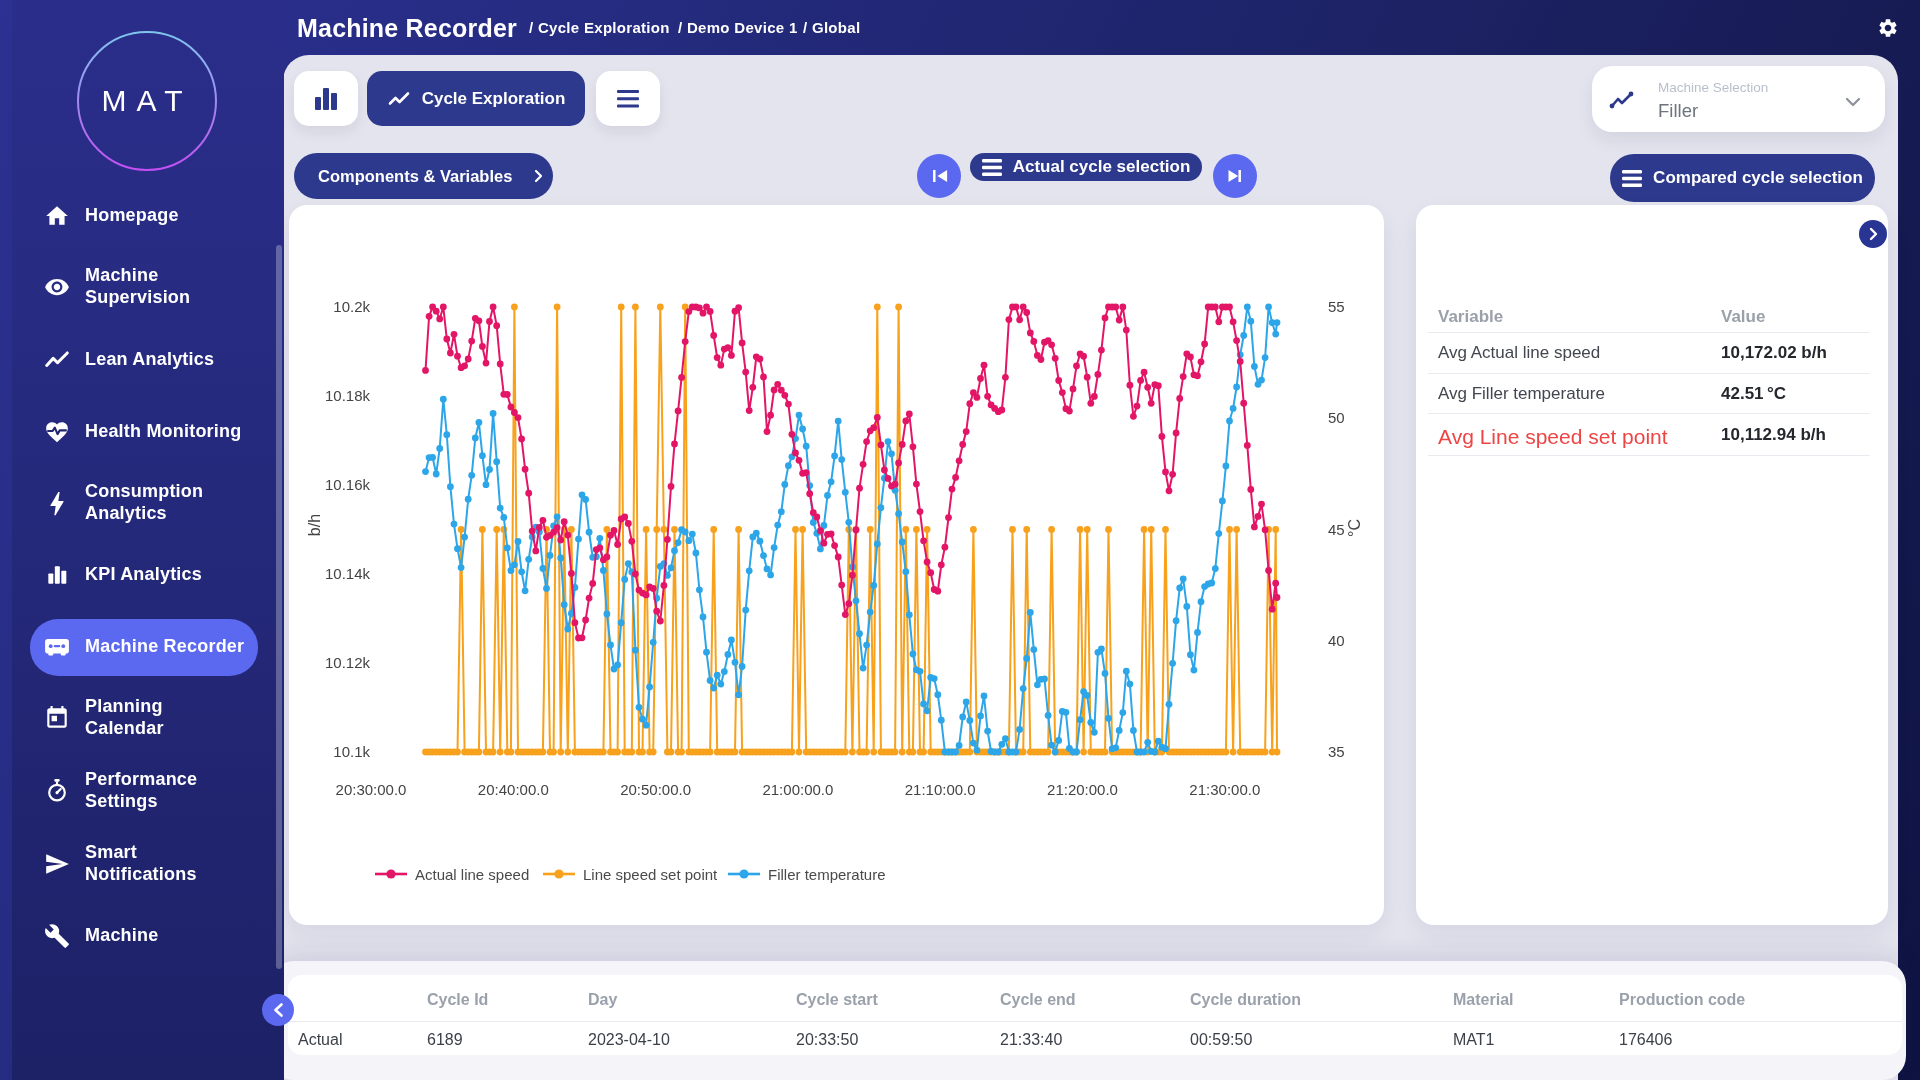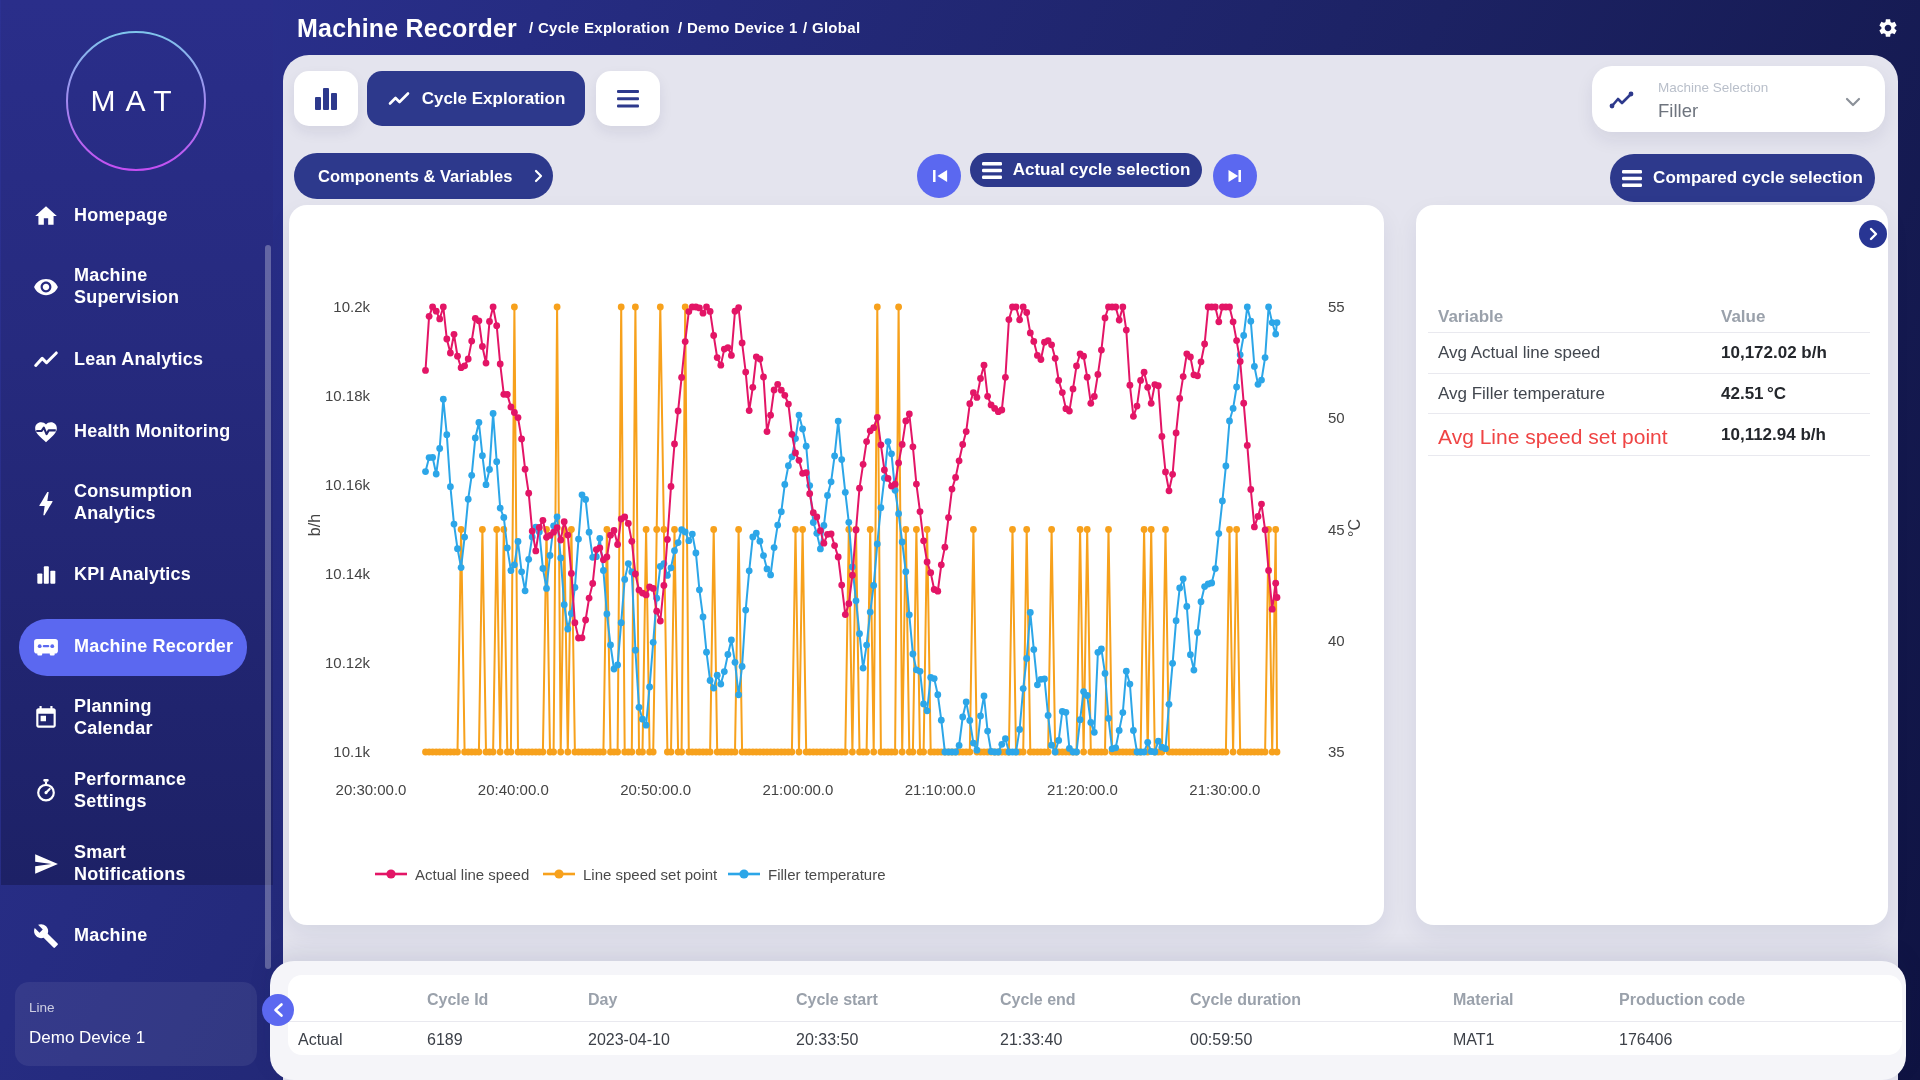--- a/index.html
+++ b/index.html
@@ -12,21 +12,21 @@
   .content { position:absolute; left:283px; top:55px; width:1615px; height:1025px;
     background:#e4e4ee; border-radius:26px 26px 0 0; }
   .card { position:absolute; background:#fff; border-radius:18px;
     box-shadow:0 10px 24px rgba(20,25,80,0.07); }
   .btn-navy { background:#2d398c; color:#fff; font-weight:bold;
     display:flex; align-items:center; justify-content:center; }
   .btn-white { background:#fff; display:flex; align-items:center; justify-content:center;
     box-shadow:0 6px 14px rgba(20,25,80,0.08); }
   .circ { border-radius:50%; background:#5b68f0; display:flex; align-items:center; justify-content:center; }
   
-  .sidebar { position:absolute; left:1px; top:0; width:272px; height:885px;
+  .sidebar { position:absolute; left:12px; top:0; width:272px; height:1080px;
     background:linear-gradient(180deg,#2a2e8a 0%,#262a7e 40%,#1d2166 100%); }
   .nav-ic { position:absolute; left:32px; width:24px; height:24px; }
   .nav-tx { position:absolute; left:73px; color:#fff; font-size:18px; font-weight:bold; line-height:22px; letter-spacing:.2px; }
   .hdr-bc { color:#fff; font-weight:bold; font-size:15px; letter-spacing:.3px; }
   .seph { position:absolute; height:1px; background:#e9e9ef; }
   .th { color:#9aa1ab; font-weight:bold; }
 </style>
 </head>
 <body>
 <div class="page">
@@ -75,21 +75,21 @@
     <span>Components &amp; Variables</span>
     <svg style="margin-left:22px;" width="9" height="14" viewBox="0 0 9 14">
         <polyline points="2,2 7,7 2,12" fill="none" stroke="#fff" stroke-width="2.2" stroke-linecap="round" stroke-linejoin="round"></polyline>
       </svg>
   </div>
   <div class="circ abs" style="left:917px;top:154px;width:44px;height:44px;">
     <svg width="26" height="26" viewBox="0 0 24 24" fill="#fff">
         <path d="M6.5 6.5h2.3V17.5H6.5zm4.1 5.5l8.9 5.5v-11z"></path>
       </svg>
   </div>
-  <div class="btn-navy abs" style="left:970px;top:153px;width:232px;height:34px;border-radius:23px;font-size:17px;gap:11px;">
+  <div class="btn-navy abs" style="left:970px;top:153px;width:232px;height:28px;border-radius:23px;font-size:17px;gap:11px;">
     <svg width="20" height="17" viewBox="0 0 20 17">
         <g fill="#fff">
       <rect x="0" y="0" width="20" height="3.4" rx="1.2"></rect>
       <rect x="0" y="6.8" width="20" height="3.4" rx="1.2"></rect>
       <rect x="0" y="13.6" width="20" height="3.4" rx="1.2"></rect>
         </g>
       </svg>
     <span>Actual cycle selection</span>
   </div>
   <div class="circ abs" style="left:1213px;top:154px;width:44px;height:44px;">
@@ -268,24 +268,20 @@
     <div class="nav-tx abs" style="top:768px;">Performance<br>Settings</div>
     <div class="nav-ic abs" style="top:851px;"><svg width="26" height="26" viewBox="0 0 24 24">
           <path d="M2.01 21L23 12 2.01 3 2 10l15 2-15 2z" fill="#fff"></path>
         </svg></div>
     <div class="nav-tx abs" style="top:841px;">Smart<br>Notifications</div>
     <div class="nav-ic abs" style="top:923px;"><svg width="26" height="26" viewBox="0 0 24 24">
           <path d="M22.7 19l-9.1-9.1c.9-2.3.4-5-1.5-6.9-2-2-5-2.4-7.4-1.3L9 6 6 9 1.6 4.7C.4 7.1.9 10.1 2.9 12.1c1.9 1.9 4.6 2.4 6.9 1.5l9.1 9.1c.4.4 1 .4 1.4 0l2.3-2.3c.5-.4.5-1.1.1-1.4z" fill="#fff"></path>
         </svg></div>
     <div class="nav-tx abs" style="top:924px;">Machine</div>
     <div class="abs" style="left:264px;top:245px;width:6px;height:724px;background:rgba(255,255,255,0.28);border-radius:3px;"></div>
-    <div class="abs" style="left:14px;top:982px;width:242px;height:84px;background:rgba(255,255,255,0.07);border-radius:14px;">
-      <div class="abs" style="left:14px;top:18px;font-size:13.5px;color:rgba(255,255,255,0.75);">Line</div>
-      <div class="abs" style="left:14px;top:46px;font-size:17px;color:#fff;">Demo Device 1</div>
-    </div>
   </div>
 
   <div class="circ abs" style="left:262px;top:994px;width:32px;height:32px;">
     <svg width="11" height="16" viewBox="0 0 11 16">
         <polyline points="8.5,2.5 2.5,8 8.5,13.5" fill="none" stroke="#fff" stroke-width="2.6" stroke-linecap="round" stroke-linejoin="round"></polyline>
       </svg>
   </div>
 </div>
 
 </body></html>

